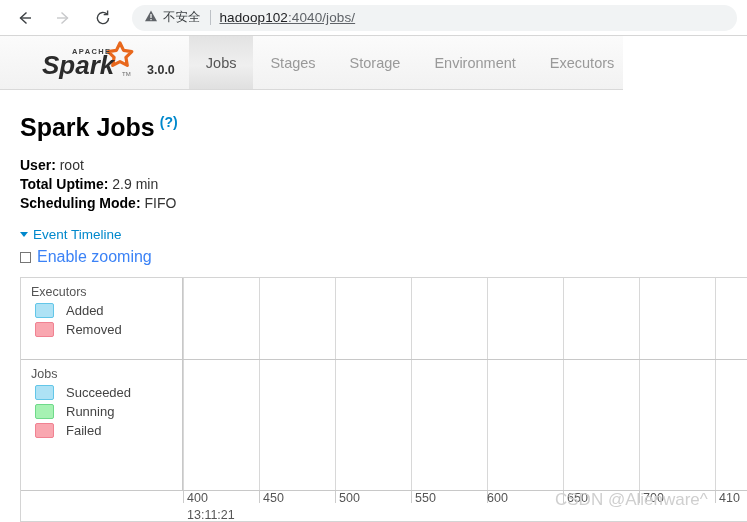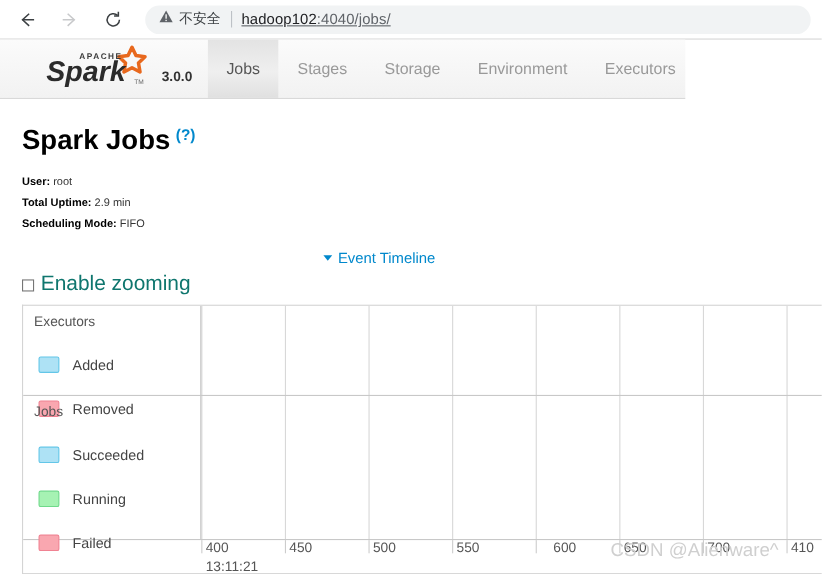--- a/index.html
+++ b/index.html
@@ -102,48 +102,48 @@
     font-size: 25px; font-weight: bold; color: #000;
     padding: 22px 0 0 20px;
     display: flex; align-items: flex-start;
   }
   #page-title-help {
     font-size: 14px; font-weight: bold; color: #0088cc;
     margin-left: 5px; margin-top: 1px;
   }
 
   #job-summary { padding: 14px 0 0 20px; line-height: 19px; }
-  .summary-line { font-size: 10px; color: #333333; }
+  .summary-line { font-size: 14px; color: #333333; }
   .summary-line .k { font-weight: bold; color: #000; }
 
   #event-timeline-toggle {
     padding: 14px 0 0 20px;
     display: flex; align-items: center;
-    font-size: 13.5px; color: #0088cc; justify-content: center;
+    font-size: 13.5px; color: #0088cc;
   }
   #timeline-caret {
     width: 0; height: 0;
     border-left: 4.5px solid transparent;
     border-right: 4.5px solid transparent;
     border-top: 5px solid #0088cc;
     margin-right: 5px;
   }
 
   #zoom-control {
     padding: 6px 0 0 20px;
     display: flex; align-items: center;
   }
   #zoom-checkbox {
     width: 11px; height: 11px;
     border: 1px solid #767676;
     background: #fff;
     margin-right: 6px;
     flex: 0 0 auto;
   }
-  #zoom-label { font-size: 19px; color: #0f766e; }
+  #zoom-label { font-size: 16px; color: #3b82f6; }
 
   
   #timeline-widget {
     position: absolute; left: 20px; top: 277px;
     width: 727px; height: 245px;
     border: 1px solid #d4d4d4;
     border-right: none;
     background: #ffffff;
     overflow: hidden;
   }
@@ -167,21 +167,20 @@
   .legend-group { position: absolute; left: 0; width: 162px; }
   #legend-executors { top: 0; }
   #legend-jobs { top: 82px; }
   .legend-title {
     font-size: 12.5px; color: #555555;
     padding: 7px 0 2px 10px;
   }
   .legend-item {
     display: flex; align-items: center;
     padding: 2px 0 2px 14px;
-    margin-top: 21px;
   }
   .legend-swatch {
     width: 19px; height: 15px;
     border-radius: 2px;
     margin-right: 12px;
     flex: 0 0 auto;
   }
   .legend-label { font-size: 13px; color: #444444; }
 
   #legend-divider {
@@ -373,21 +372,21 @@
     <div class="axis-tick-rule" style="left:228px"></div>
     <div class="axis-tick-rule" style="left:304px"></div>
     <div class="axis-tick-rule" style="left:380px"></div>
     <div class="axis-tick-rule" style="left:456px"></div>
     <div class="axis-tick-rule" style="left:532px"></div>
 
     <div class="axis-tick" style="left:0px">400</div>
     <div class="axis-tick" style="left:76px">450</div>
     <div class="axis-tick" style="left:152px">500</div>
     <div class="axis-tick" style="left:228px">550</div>
-    <div class="axis-tick" style="left:316px">600</div>
+    <div class="axis-tick" style="left:300px">600</div>
     <div class="axis-tick" style="left:380px">650</div>
     <div class="axis-tick" style="left:456px">700</div>
     <div class="axis-tick" style="left:532px">410</div>
 
     <div id="axis-time">13:11:21</div>
   </div>
 </div>
 
 <div id="watermark">CSDN @Alienware^</div>
 

